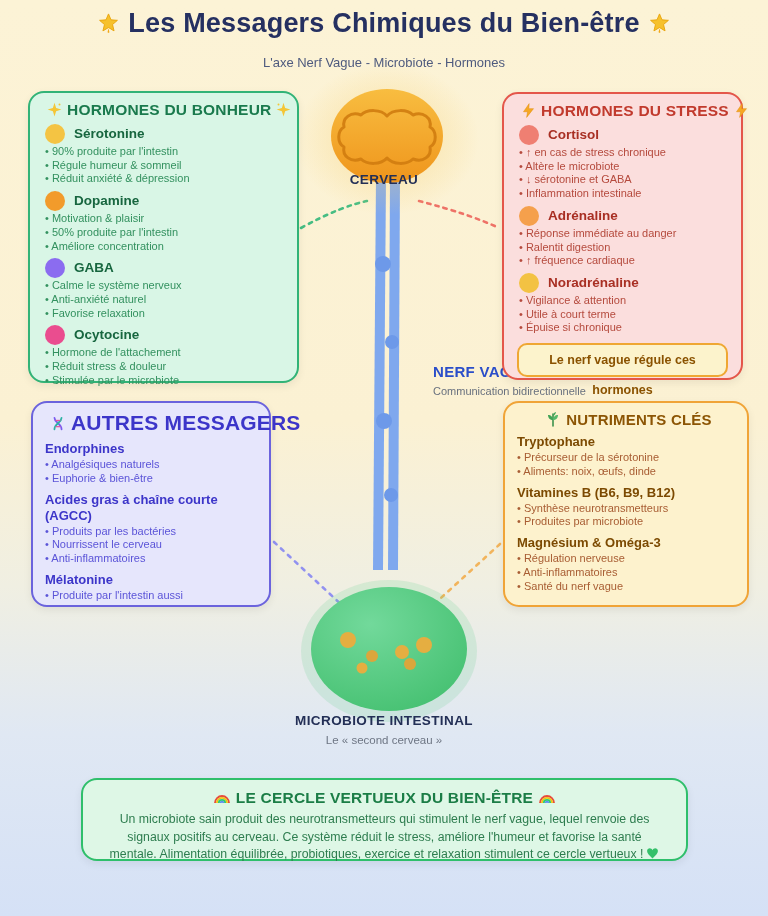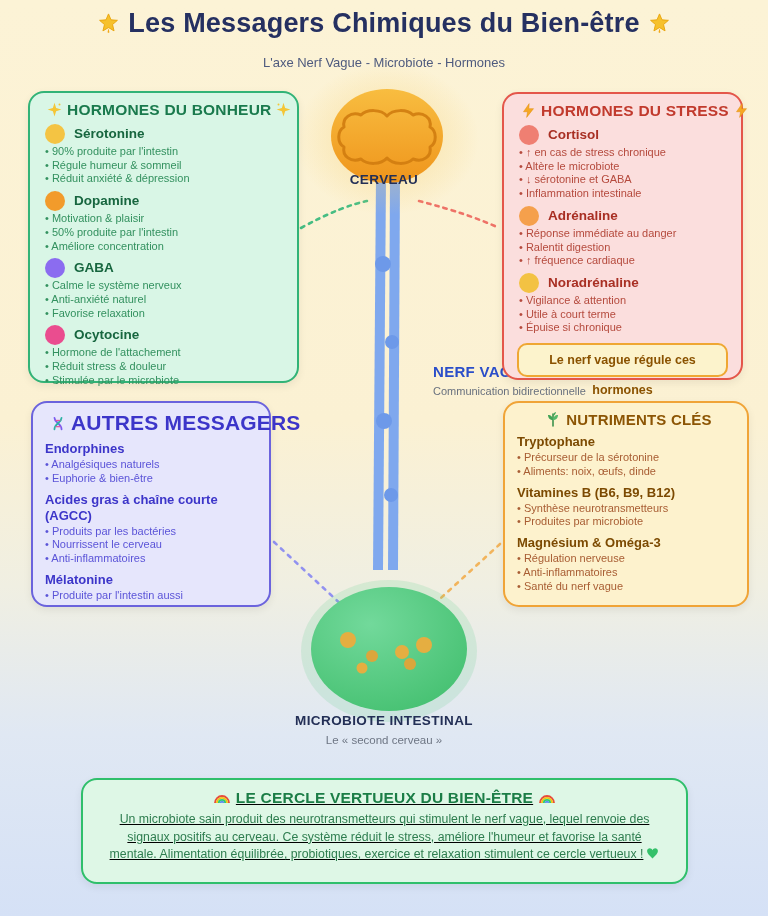--- a/index.html
+++ b/index.html
@@ -56,21 +56,21 @@
   .box-messengers{left:31px;top:401px;width:240px;height:206px;background:#e6e6fc;border:2.5px solid #6b63dd;}
   .box-messengers .box-title{color:#3c35c9;font-size:21px;}
   .box-messengers .m-name{color:#3c35c9;}
   .box-messengers .b{color:#5b54d8;}
   
   .box-nutrients{left:503px;top:401px;width:246px;height:206px;background:#fdf2cd;border:2.5px solid #f0a437;}
   .box-nutrients .box-title{color:#8c5504;font-size:15px;}
   .box-nutrients .m-name{color:#7c4a02;}
   .box-nutrients .b{color:#a85d33;}
   
-  .box-cycle{left:81px;top:778px;width:607px;height:106px;background:#def7e6;border:2.5px solid #2fbf6b;padding-top:9px;text-decoration:underline;}
+  .box-cycle{left:81px;top:778px;width:607px;height:83px;background:#def7e6;border:2.5px solid #2fbf6b;padding-top:9px;}
   .box-cycle .box-title{color:#1b7d46;}
   .cycle-text{width:560px;margin:4px auto 0 auto;text-align:center;font-size:12.3px;
     line-height:17.6px;color:#2e7d4f;}
   .heart{vertical-align:-2px;margin-left:3px;}
 </style>
 </head>
 <body>
 
 <div class="stage">
 

